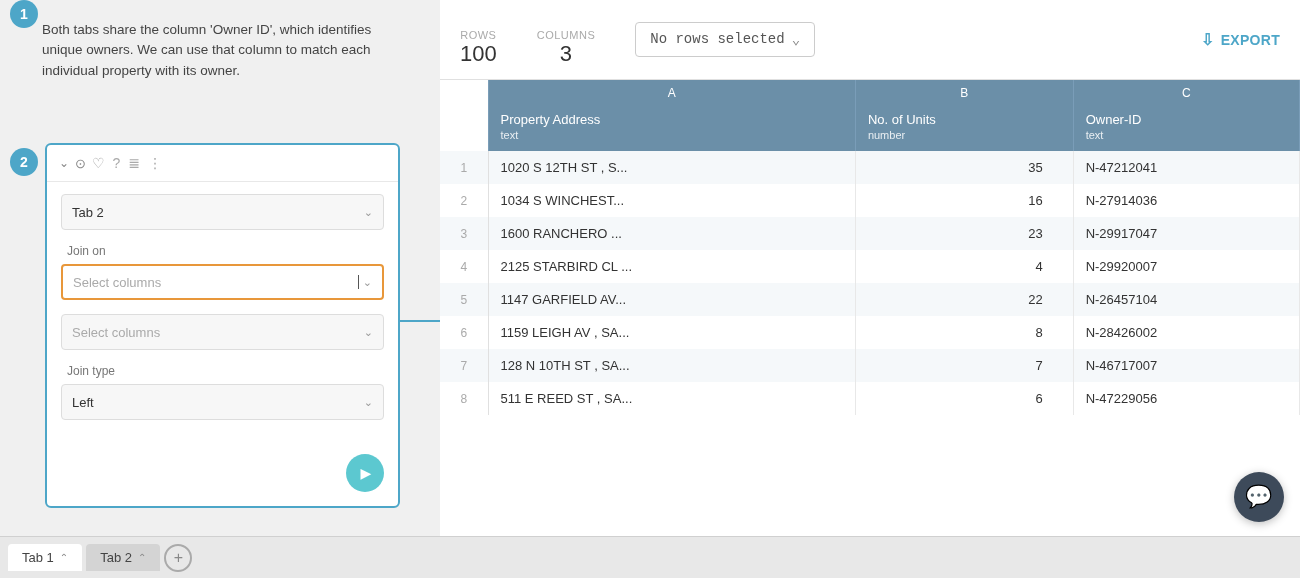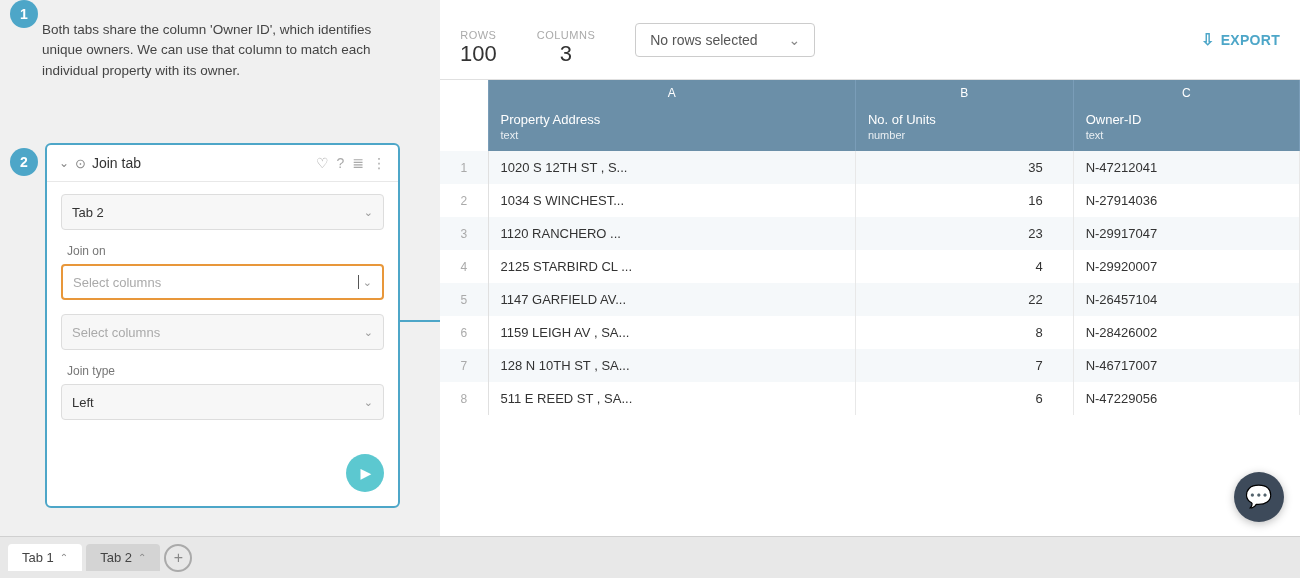--- a/index.html
+++ b/index.html
@@ -229,20 +229,21 @@
       align-items: flex-start;
       border: 1px solid #ccc;
       border-radius: 4px;
       padding: 8px 14px;
       gap: 4px;
       cursor: pointer;
       color: #555;
       font-size: 14px;
       background: white;
       min-width: 180px;
+      font-family: Liberation Mono, monospace;
     }
 
     .rows-selected-dropdown .chevron {
       color: #888;
       margin-left: auto;
     }
 
     .export-btn {
       margin-left: auto;
       display: flex;
@@ -424,21 +425,20 @@
 </div>
 
 <div class="step2-num">
   <span>2</span>
 </div>
 
 <div class="join-panel">
   <div class="join-panel-header">
     <span class="chevron-icon">⌄</span>
     <span class="db-icon">⊙</span>
-    <span class="title">Join tab</span>
     <div class="icon-group">
       <span>♡</span>
       <span>?</span>
       <span>≣</span>
       <span>⋮</span>
     </div>
   </div>
   <div class="join-panel-body">
 
     <div class="dropdown-field">
@@ -531,21 +531,21 @@
     <td>N-47212041</td>
   </tr>
         <tr>
     <td>2</td>
     <td>1034 S WINCHEST...</td>
     <td>16</td>
     <td>N-27914036</td>
   </tr>
         <tr>
     <td>3</td>
-    <td>1120 RANCHERO ...</td>
+    <td>1600 RANCHERO ...</td>
     <td>23</td>
     <td>N-29917047</td>
   </tr>
         <tr>
     <td>4</td>
     <td>2125 STARBIRD CL ...</td>
     <td>4</td>
     <td>N-29920007</td>
   </tr>
         <tr>

